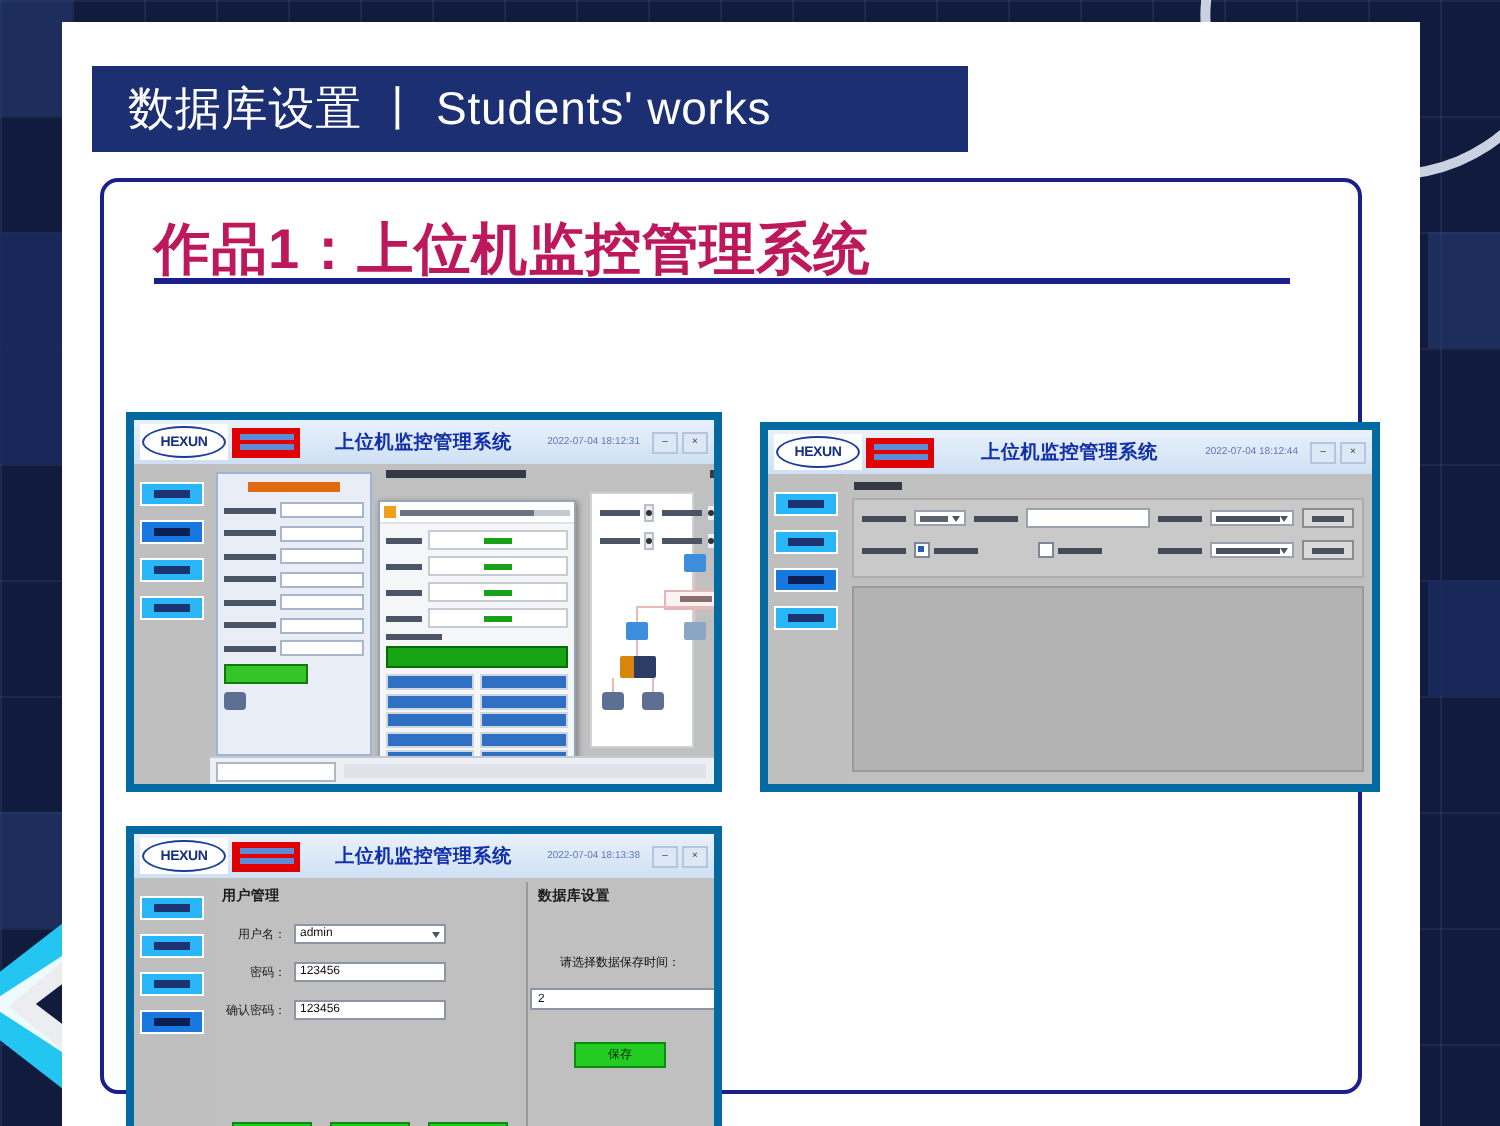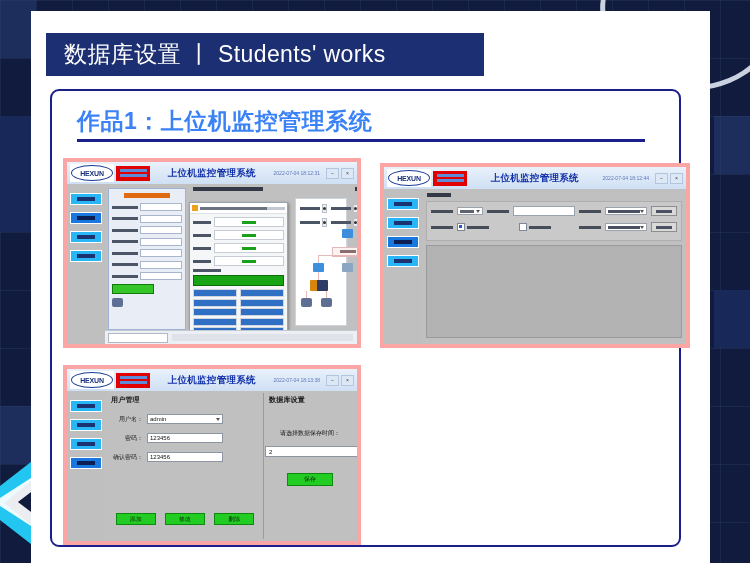--- a/index.html
+++ b/index.html
@@ -52,30 +52,30 @@
     color:#fff;font-size:23px;letter-spacing:.4px;padding-left:18px;
     white-space:nowrap;
   }
 
   .panel{
     position:absolute;left:19px;top:78px;width:631px;height:458px;
     border:2px solid #1b1f8c;border-radius:9px;box-sizing:border-box;
     background:#fff;
   }
   .panel-title{
-    position:absolute;left:46px;top:95px;font-size:23px;font-weight:bold;
-    color:#3b82f6;letter-spacing:.5px;white-space:nowrap;
+    position:absolute;left:46px;top:95px;font-size:28px;font-weight:bold;
+    color:#be185d;letter-spacing:.5px;white-space:nowrap;
   }
   .rule{
     position:absolute;left:46px;top:128px;width:568px;height:3px;
     background:#1b1f8c;
   }
 
   
-  .shot{position:absolute;background:#fca5a5;box-sizing:border-box;}
+  .shot{position:absolute;background:#0369a1;box-sizing:border-box;margin-top:48px;}
   .shot .inner{position:absolute;inset:4px;background:#c9c9c9;overflow:hidden;}
 
   
   .winbar{
     position:relative;height:22px;width:100%;
     background:linear-gradient(to bottom,#e9f1fb,#cfe0f4);
     display:flex;align-items:center;
   }
   .logo{
     width:44px;height:18px;margin-left:3px;background:#fff;

